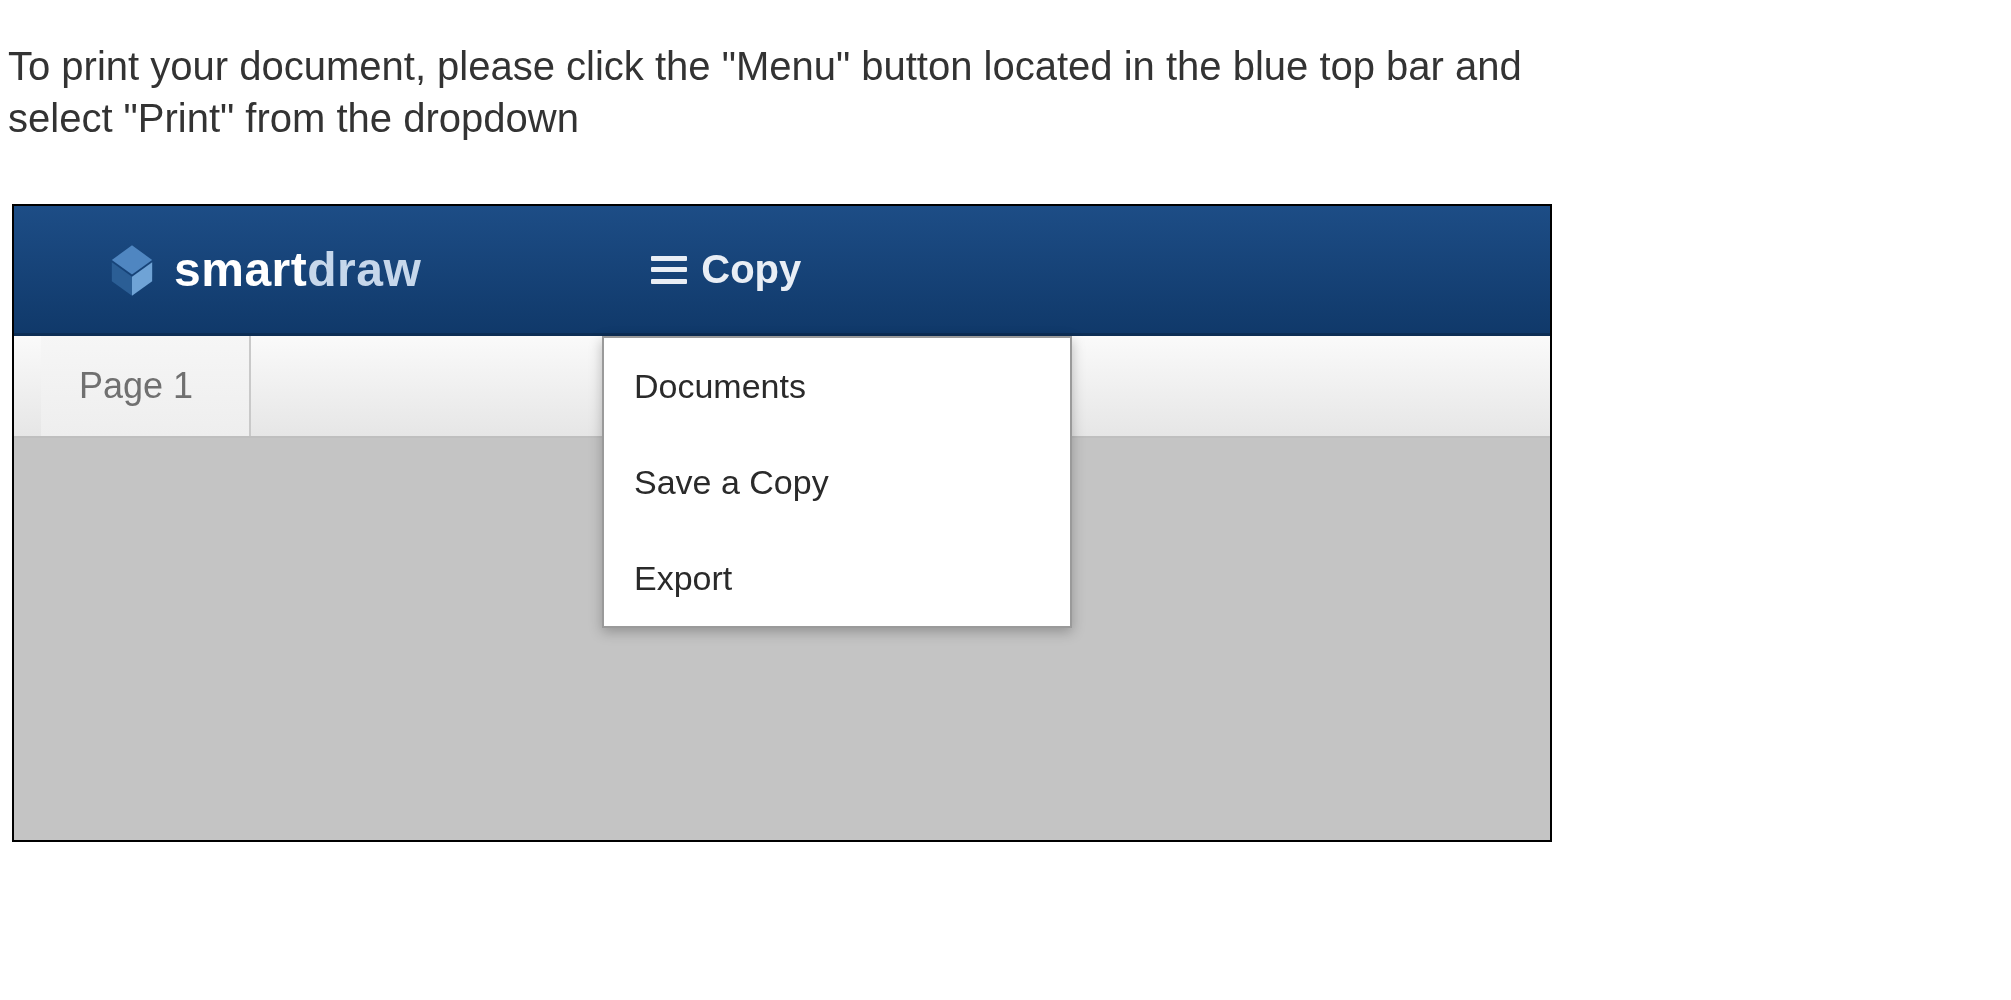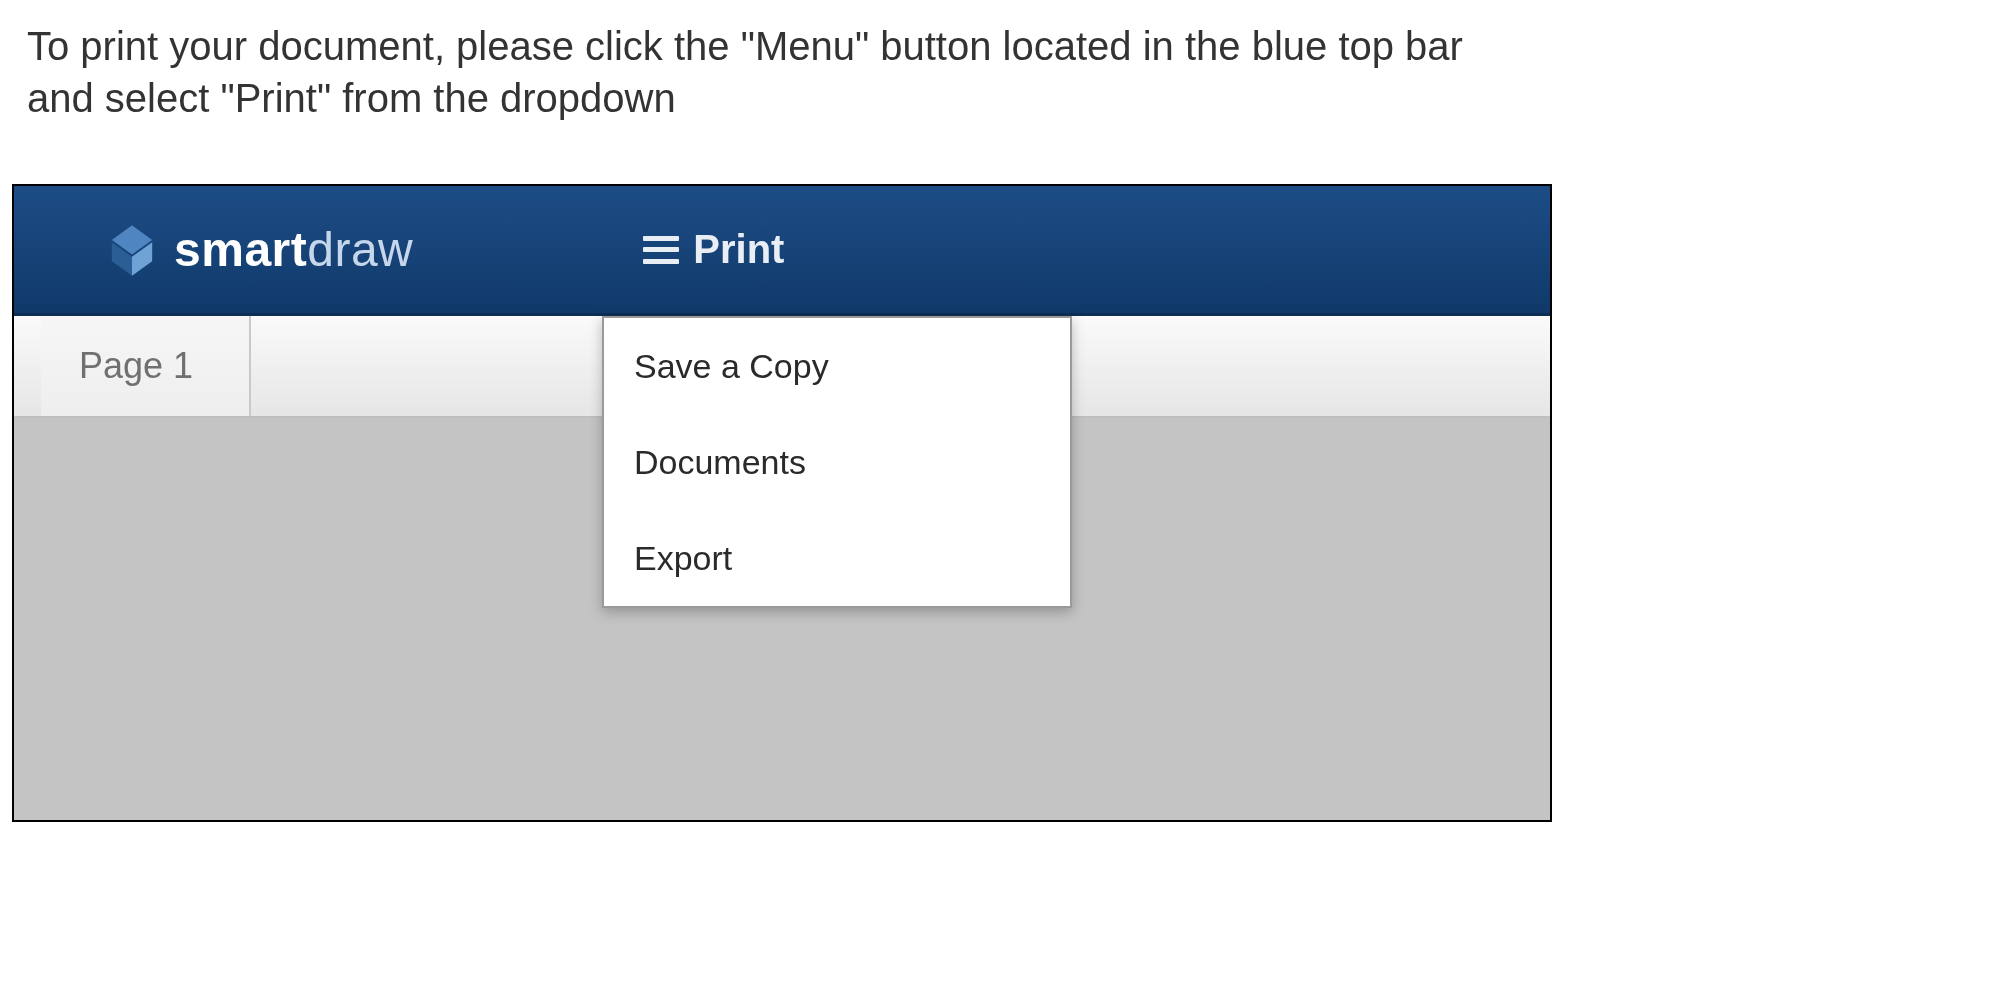--- a/index.html
+++ b/index.html
@@ -6,22 +6,23 @@
   html, body { width: 2011px; height: 1000px; }
   body {
     font-family: Verdana, "Segoe UI", Arial, sans-serif;
     background: #ffffff;
     color: #333;
   }
   .instruction {
     font-size: 40px;
     line-height: 1.3;
     color: #333;
-    padding: 20px 24px 0 27px;
+    padding: 20px 24px 0 8px;
     max-width: 1560px;
+    margin-top: 20px;
   }
   .app-window {
     margin: 60px 12px 0 12px;
     border: 2px solid #000;
     width: 1540px;
     height: 638px;
     background: #c4c4c4;
     position: relative;
     overflow: hidden;
   }
@@ -45,21 +46,21 @@
     height: 56px;
     position: relative;
   }
   .logo-icon svg { width: 100%; height: 100%; }
   .logo-text {
     font-size: 48px;
     color: #e9eef5;
     letter-spacing: 0.5px;
   }
   .logo-text .bold { font-weight: 700; color:#fff;text-align:right;}
-  .logo-text .light { font-weight: 400; color:#c6d7eb;}
+  .logo-text .light { font-weight: 700; color:#c6d7eb;}
   .menu-button {
     display: flex;
     align-items: center;
     gap: 14px;
     color: #e9eef5;
     font-size: 40px;
     font-weight: 600;
     cursor: pointer;
     user-select: none;
   }
@@ -153,29 +154,29 @@
         <span class="bold">smart</span><span class="light">draw</span>
       </span>
     </div>
 
     <div class="menu-button">
       <span class="hamburger">
         <span></span>
           <span></span>
           <span></span>
       </span>
-      <span>Print</span>
+      <span>Copy</span>
     </div>
   </div>
 
   <div class="pages-strip">
     <div class="page-tab">Page 1</div>
   </div>
 
   <div class="canvas-area"></div>
 
   <div class="menu-dropdown">
+    <div class="menu-item">Documents</div>
     <div class="menu-item">Save a Copy</div>
-    <div class="menu-item">Documents</div>
     <div class="menu-item">Export</div>
   </div>
 
 </div>
 
 </body></html>

